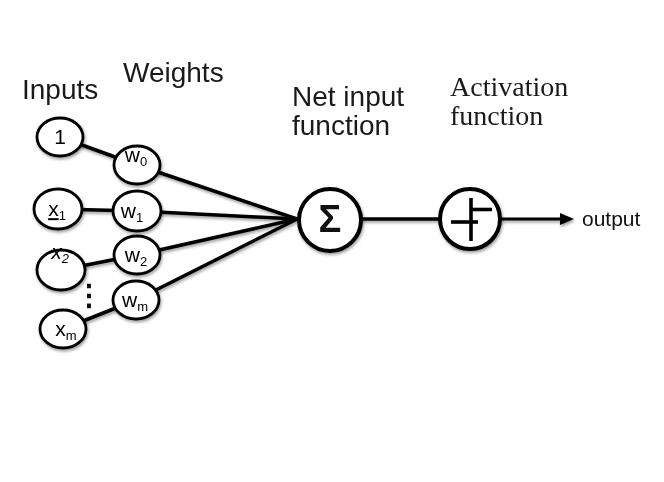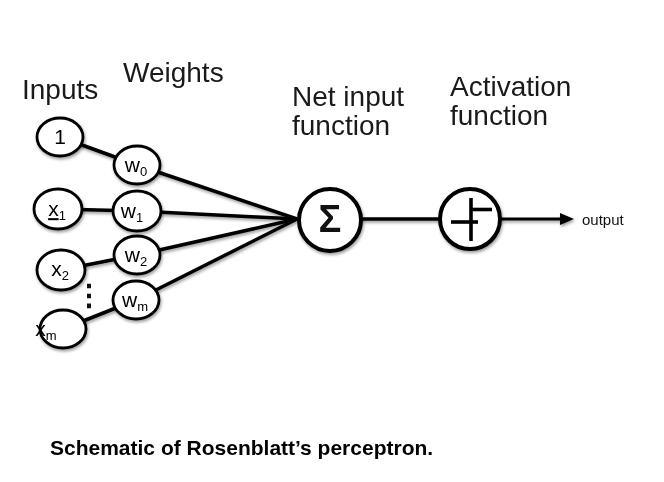--- a/index.html
+++ b/index.html
@@ -39,21 +39,21 @@
   }
   .ellipsis {
     transform: translate(-50%, -50%);
     font-size: 29px;
     font-weight: 700;
     line-height: 1;
     letter-spacing: 0;
   }
   .output-label {
     transform: translateY(-50%);
-    font-size: 15px;
+    font-size: 21px;
   }
   .caption {
     font-size: 21px;
     font-weight: 700;
     color: #000;
   }
 </style>
 </head>
 <body>
 
@@ -95,33 +95,32 @@
       <line x1="471" y1="198" x2="471" y2="241"></line>
       <line x1="471" y1="209.5" x2="492" y2="209.5"></line>
       <line x1="451" y1="222" x2="478" y2="222"></line>
     </g>
   </svg>
 
   <div class="txt header" style="left:22px;  top:75px;">Inputs</div>
   <div class="txt header" style="left:123px; top:58px;">Weights</div>
   <div class="txt header" style="left:292px; top:72px;margin-top:10px;">Net input
 function</div>
-  <div class="txt header" style="left:450px; top:72px;">Activation
+  <div class="txt header" style="left:450px; top:72px;font-family:Liberation Serif, serif;">Activation
 function</div>
 
   <div class="txt node-label" style="left:60px; top:138px;"><span>1</span><span class="sub"></span></div>
   <div class="txt node-label" style="left:57px; top:210px;text-decoration:underline;"><span>x</span><span class="sub">1</span></div>
-  <div class="txt node-label" style="left:60px; top:270px;"><span>x</span><span class="sub">2</span></div>
-  <div class="txt node-label" style="left:46px; top:330px;text-align:center;"><span>x</span><span class="sub">m</span></div>
+  <div class="txt node-label" style="left:60px; top:253px;font-style:italic;"><span>x</span><span class="sub">2</span></div>
+  <div class="txt node-label" style="left:66px; top:330px;text-align:center;"><span>x</span><span class="sub">m</span></div>
 
-  <div class="txt node-label" style="left:136px; top:166px;"><span>w</span><span class="sub">0</span></div>
+  <div class="txt node-label" style="left:136px; top:156px;"><span>w</span><span class="sub">0</span></div>
   <div class="txt node-label" style="left:132px; top:212px;"><span>w</span><span class="sub">1</span></div>
   <div class="txt node-label" style="left:136px; top:256px;"><span>w</span><span class="sub">2</span></div>
   <div class="txt node-label" style="left:135px; top:301px;text-align:right;"><span>w</span><span class="sub">m</span></div>
 
   <div class="txt ellipsis" style="left:89px; top:295px;">⋮</div>
 
   <div class="txt sigma-label" style="left:330px; top:221px;">Σ</div>
 
   <div class="txt output-label" style="left:582px; top:219px;">output</div>
 
-  <div class="txt caption" style="left:50px; top:436px;">Schematic of Rosenblatt’s perceptron.</div>
 </div>
 
 </body></html>

